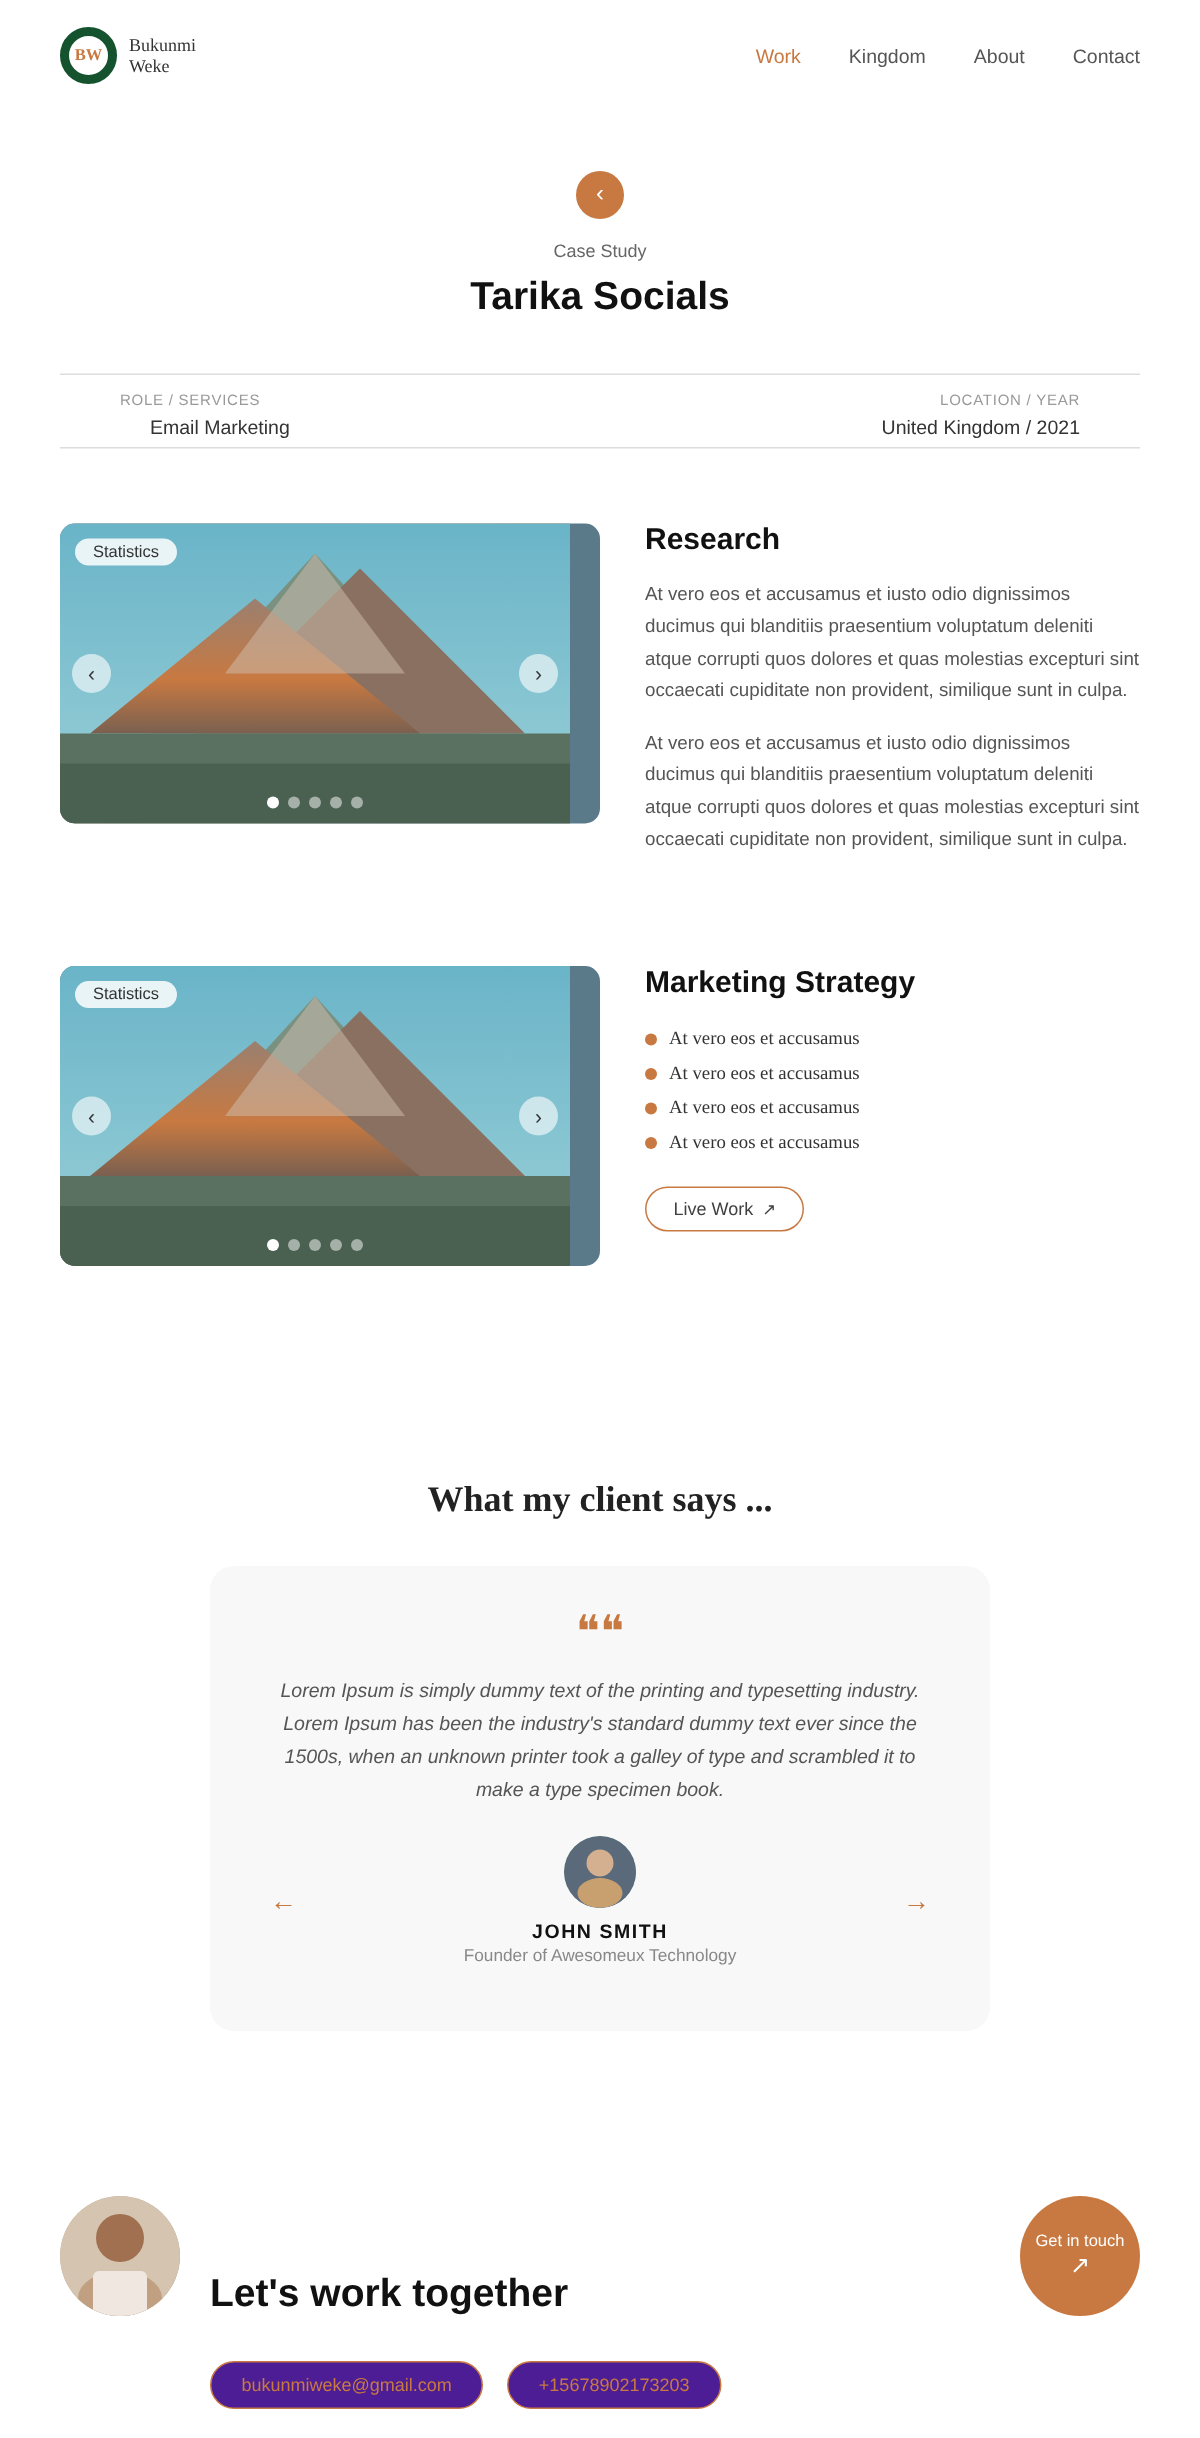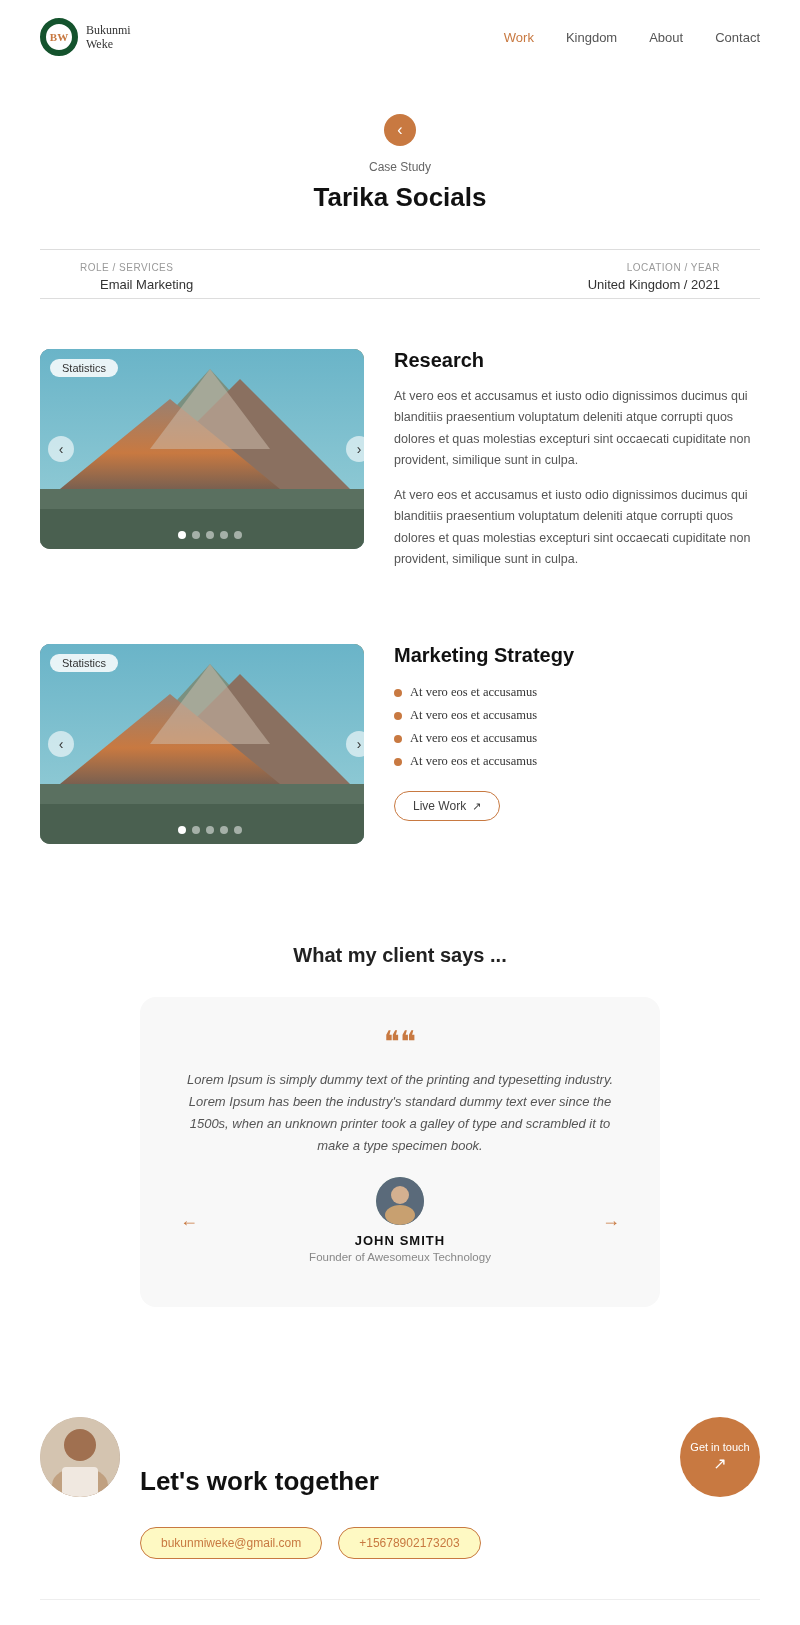--- a/index.html
+++ b/index.html
@@ -20,21 +20,21 @@
     .case-study-label { font-size: 12px; color: #666; font-family: sans-serif; margin-bottom: 8px; }
     .project-title { font-size: 26px; font-weight: bold; color: #111; font-family: sans-serif; }
 
     
     .meta-row { display: flex; justify-content: space-between; align-items: flex-start; padding: 12px 40px 6px; border-top: 1px solid #ddd; border-bottom: 1px solid #ddd; margin: 16px 40px 0; }
     .meta-label { font-size: 10px; color: #999; font-family: sans-serif; letter-spacing: 0.05em; text-transform: uppercase; }
     .meta-value { font-size: 13px; color: #333; font-family: sans-serif; margin-top: 4px; margin-left: 20px; }
 
     
     .content-section { display: flex; gap: 30px; padding: 30px 40px; align-items: flex-start; }
-    .image-block { width: 324px; flex-shrink: 0; position: relative; border-radius: 10px; overflow: hidden; background: #5a7a8a; }
+    .image-block { width: 360px; flex-shrink: 0; position: relative; border-radius: 10px; overflow: hidden; background: #5a7a8a; }
     .image-placeholder { width: 340px; height: 200px; background: linear-gradient(160deg, #6a9aaa 0%, #8aaa7a 30%, #c87941 60%, #7a6a5a 100%); position: relative; display: flex; align-items: center; justify-content: center; }
     .mountain-svg { width: 100%; height: 100%; }
     .img-label { position: absolute; top: 10px; left: 10px; background: rgba(255,255,255,0.85); border-radius: 20px; padding: 3px 12px; font-size: 11px; color: #333; font-family: sans-serif; }
     .carousel-dots { position: absolute; bottom: 10px; left: 50%; transform: translateX(-50%); display: flex; gap: 6px; }
     .dot { width: 8px; height: 8px; border-radius: 50%; background: rgba(255,255,255,0.5); }
     .dot.active { background: #fff; }
     .carousel-arrow { position: absolute; top: 50%; transform: translateY(-50%); background: rgba(255,255,255,0.6); border: none; border-radius: 50%; width: 26px; height: 26px; cursor: pointer; font-size: 14px; color: #333; display: flex; align-items: center; justify-content: center; }
     .carousel-arrow.left { left: 8px; }
     .carousel-arrow.right { right: 8px; }
 
@@ -44,38 +44,38 @@
 
     .bullet-list { list-style: none; margin-bottom: 18px; }
     .bullet-list li { font-size: 12.5px; color: #333; font-family: Liberation Serif, serif; padding: 4px 0; display: flex; align-items: center; gap: 8px; }
     .bullet-dot { width: 8px; height: 8px; border-radius: 50%; background: #c87941; flex-shrink: 0; }
 
     .live-work-btn { border: 1.5px solid #c87941; background: #fff; border-radius: 20px; padding: 7px 18px; font-size: 12px; color: #404040; cursor: pointer; font-family: sans-serif; display: inline-flex; align-items: center; gap: 6px; }
     .arrow-icon { font-size: 11px; }
 
     
     .testimonial-section { padding: 40px 40px 20px; text-align: center; }
-    .testimonial-heading { font-size: 20px; font-weight: bold; font-family: Liberation Sans, sans-serif; margin-bottom: 30px; }
+    .testimonial-heading { font-size: 24px; font-weight: bold; font-family: Liberation Serif, serif; margin-bottom: 30px; margin-top: 43px; }
     .testimonial-card { background: #f8f8f8; border-radius: 16px; padding: 30px 40px; max-width: 520px; margin: 0 auto; }
     .quote-icon { font-size: 30px; color: #c87941; margin-bottom: 12px; line-height: 1; }
     .testimonial-text { font-size: 13px; color: #555; font-style: italic; line-height: 1.7; font-family: sans-serif; margin-bottom: 20px; }
     .testimonial-nav { display: flex; justify-content: space-between; align-items: center; margin-bottom: 14px; }
     .t-arrow { background: none; border: none; font-size: 18px; color: #c87941; cursor: pointer; }
     .avatar-circle { width: 48px; height: 48px; border-radius: 50%; background: linear-gradient(135deg, #8aaa9a, #5a6a7a); overflow: hidden; margin: 0 auto 8px; display: flex; align-items: center; justify-content: center; font-size: 20px; }
     .client-name { font-size: 13px; font-weight: bold; font-family: sans-serif; letter-spacing: 0.08em; color: #111; }
     .client-title { font-size: 11.5px; color: #888; font-family: sans-serif; margin-top: 3px; }
 
     
     .cta-section { padding: 50px 40px 20px; display: flex; flex-direction: column; align-items: flex-start; position: relative; }
     .cta-top { display: flex; align-items: flex-end; gap: 20px; margin-bottom: 30px; }
     .cta-avatar { width: 80px; height: 80px; border-radius: 50%; background: linear-gradient(135deg, #d4c4b0, #a89080); overflow: hidden; display: flex; align-items: center; justify-content: center; font-size: 36px; flex-shrink: 0; }
     .cta-heading { font-size: 26px; font-weight: bold; font-family: sans-serif; color: #111; }
     .get-in-touch-btn { position: absolute; right: 40px; top: 50px; width: 80px; height: 80px; border-radius: 50%; background: #c87941; color: #fff; border: none; cursor: pointer; font-size: 11px; font-family: sans-serif; text-align: center; display: flex; align-items: center; justify-content: center; flex-direction: column; line-height: 1.3; }
     .contact-btns { display: flex; gap: 16px; margin-left: 100px; }
-    .contact-btn { border: 1.5px solid #c87941; background: #fef9c3; border-radius: 20px; padding: 8px 20px; font-size: 12px; color: #c87941; cursor: pointer; font-family: sans-serif; }
+    .contact-btn { border: 1.5px solid #c87941; background: #4c1d95; border-radius: 20px; padding: 8px 20px; font-size: 12px; color: #c87941; cursor: pointer; font-family: sans-serif; }
 
     .divider { height: 1px; background: #eee; margin: 0 40px; }
   </style>
 </head>
 <body>
 
 <nav class="nav">
   <div class="nav-logo">
     <div class="nav-logo-circle">
       <span>BW</span>

